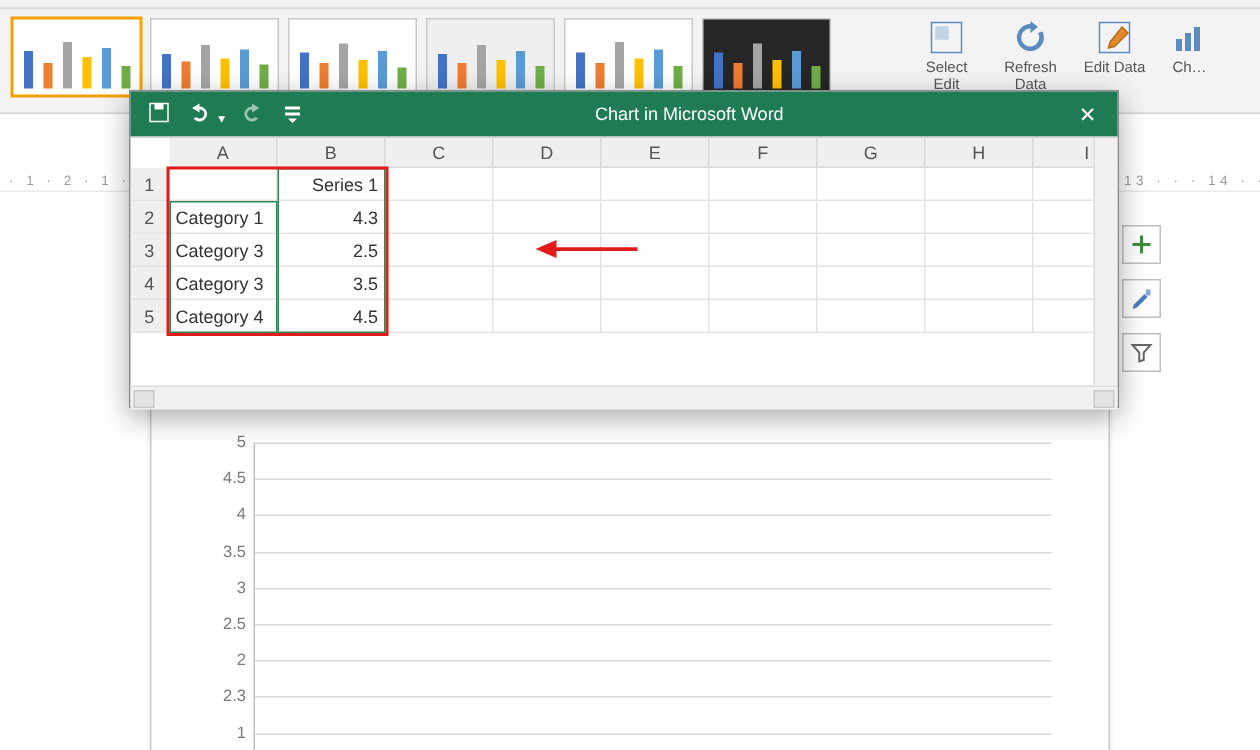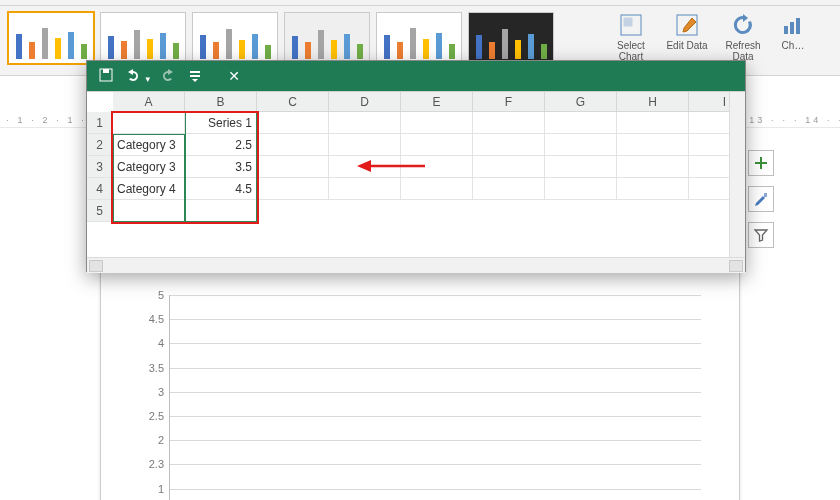--- a/index.html
+++ b/index.html
@@ -217,34 +217,34 @@
         <div class="b" style="height:60%;background:#5b9bd5"></div>
         <div class="b" style="height:35%;background:#70ad47"></div>
     </div>
   </div>
   <div class="ribbon-right">
     <div class="ribbon-cmd">
       <svg width="26" height="26">
           <rect x="3" y="3" width="20" height="20" fill="none" stroke="#5b8bbf"></rect>
           <rect x="6" y="6" width="8" height="8" fill="#5b8bbf" opacity=".3" stroke="#5b8bbf"></rect>
         </svg>
-      <span>Select Chart</span>
+      <span>Select Edit</span>
+    </div>
+    <div class="ribbon-cmd">
+      <svg width="26" height="26">
+          <path d="M13 4a9 9 0 1 0 8 5l-3 1a6 6 0 1 1-5-3v3l5-4-5-4z" fill="#5b8bbf"></path>
+        </svg>
+      <span>Refresh Data</span>
     </div>
     <div class="ribbon-cmd">
       <svg width="26" height="26">
           <rect x="3" y="3" width="20" height="20" fill="none" stroke="#5b8bbf"></rect>
           <path d="M18 6l4 4-9 9-4 1 1-4z" fill="#e08a2c" stroke="#b56b16"></path>
         </svg>
       <span>Edit Data</span>
-    </div>
-    <div class="ribbon-cmd">
-      <svg width="26" height="26">
-          <path d="M13 4a9 9 0 1 0 8 5l-3 1a6 6 0 1 1-5-3v3l5-4-5-4z" fill="#5b8bbf"></path>
-        </svg>
-      <span>Refresh Data</span>
     </div>
     <div class="ribbon-cmd" style="width:34px">
       <svg width="26" height="26">
           <rect x="4" y="14" width="4" height="8" fill="#5b8bbf"></rect>
           <rect x="10" y="10" width="4" height="12" fill="#5b8bbf"></rect>
           <rect x="16" y="6" width="4" height="16" fill="#5b8bbf"></rect>
         </svg>
       <span>Ch…</span>
     </div>
   </div>
@@ -324,20 +324,21 @@
           </svg><span style="font-size:9px"> ▾</span></span>
       <span style="opacity:.55"><svg width="14" height="14">
             <path d="M6 3a5 5 0 1 0 4 8l-2-1a3 3 0 1 1-2-5v2l5-3-5-3z" fill="#fff"></path>
           </svg></span>
       <span><svg width="14" height="14">
             <rect x="2" y="3" width="10" height="2" fill="#fff"></rect>
             <rect x="2" y="7" width="10" height="2" fill="#fff"></rect>
             <path d="M4 11l3 3 3-3z" fill="#fff"></path>
           </svg></span>
     </div>
+    <div class="xl-title">Chart in Microsoft Word</div>
     <div class="xl-close">✕</div>
   </div>
 
   <div class="xl-grid">
     <div class="xl-colhdrs" id="colhdrs">
         <div class="colhdr">A</div>
         <div class="colhdr">B</div>
         <div class="colhdr">C</div>
         <div class="colhdr">D</div>
         <div class="colhdr">E</div>
@@ -359,20 +360,31 @@
           <div class="cell num">Series 1</div>
           <div class="cell"></div>
           <div class="cell"></div>
           <div class="cell"></div>
           <div class="cell"></div>
           <div class="cell"></div>
           <div class="cell"></div>
           <div class="cell"></div>
         </div>
         <div class="xlrow">
+          <div class="cell">Category 1</div>
+          <div class="cell num">4.3</div>
+          <div class="cell"></div>
+          <div class="cell"></div>
+          <div class="cell"></div>
+          <div class="cell"></div>
+          <div class="cell"></div>
+          <div class="cell"></div>
+          <div class="cell"></div>
+        </div>
+        <div class="xlrow">
           <div class="cell">Category 3</div>
           <div class="cell num">2.5</div>
           <div class="cell"></div>
           <div class="cell"></div>
           <div class="cell"></div>
           <div class="cell"></div>
           <div class="cell"></div>
           <div class="cell"></div>
           <div class="cell"></div>
         </div>

